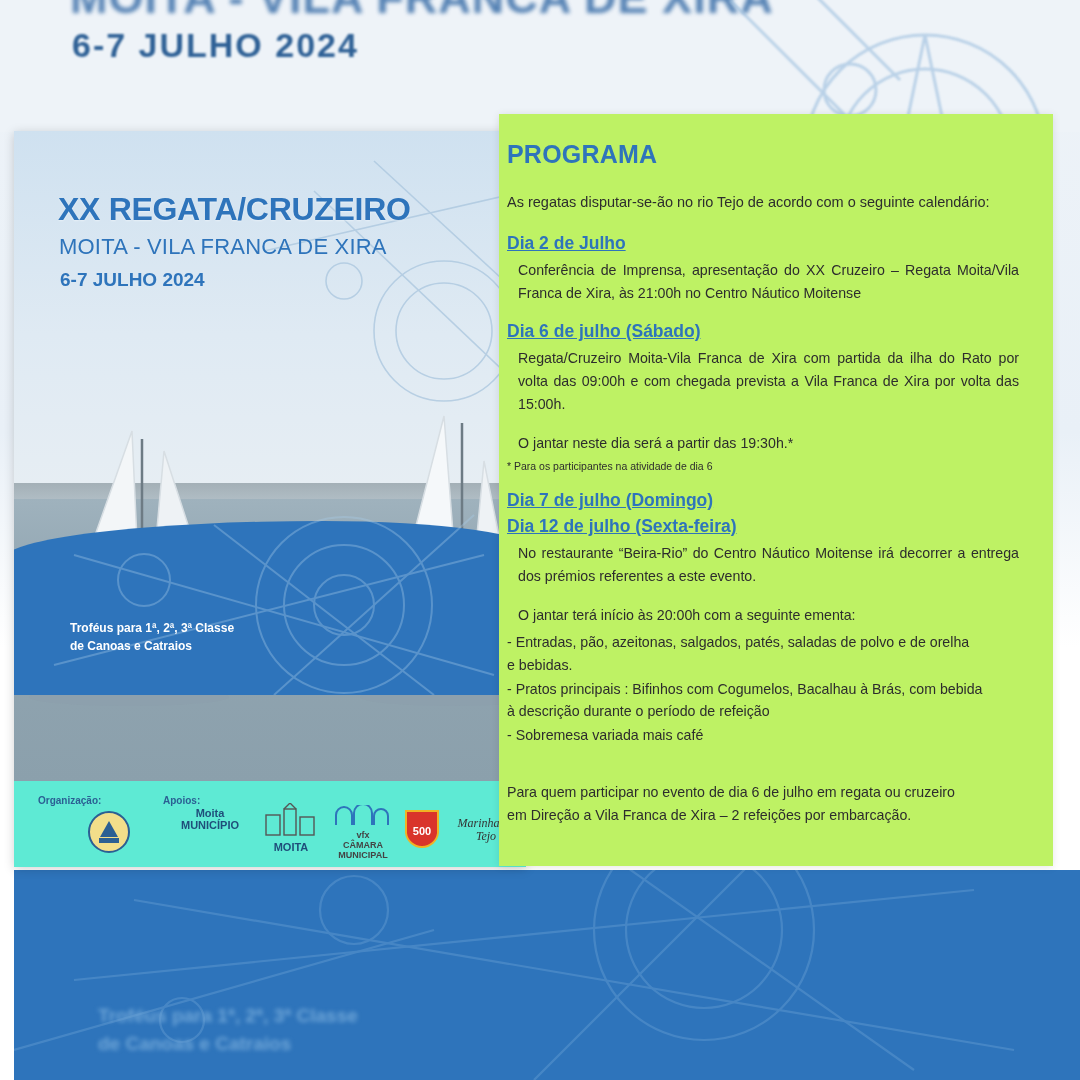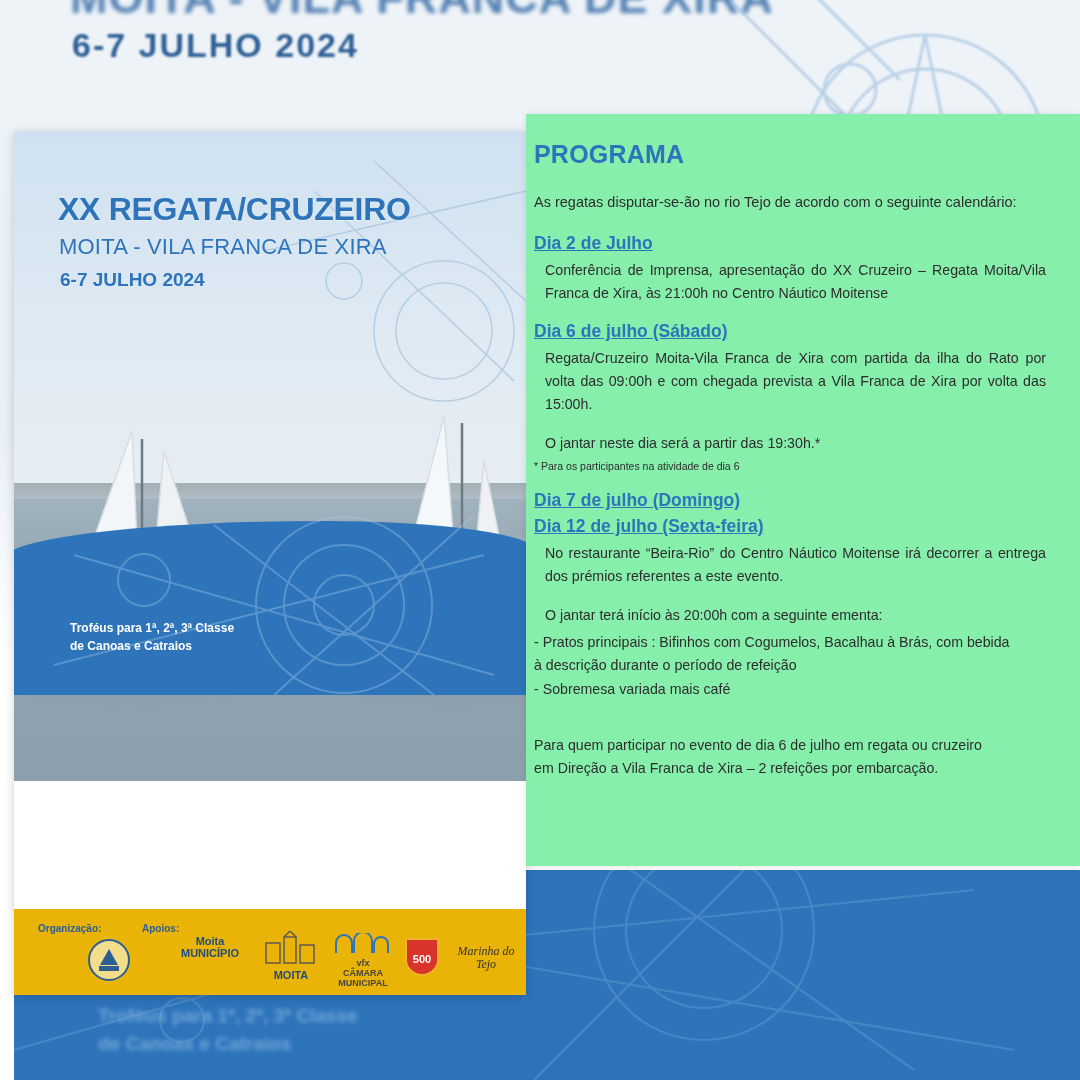--- a/index.html
+++ b/index.html
@@ -81,21 +81,21 @@
     white-space: pre-line;
   }
   .bg-bottom-deco { position:absolute; inset:0; opacity:.30; }
 
   
   .poster {
     position: absolute;
     left: 14px;
     top: 131px;
     width: 512px;
-    height: 864px;
+    height: 736px;
     background: #ffffff;
     box-shadow: 0 2px 10px rgba(0,0,0,.18);
     overflow: hidden;
     text-decoration: underline;
   }
   .poster-photo {
     position: absolute;
     left: 0; top: 0; width: 512px; height: 650px;
     overflow: hidden;
     background: linear-gradient(180deg,#cfe0ee 0%, #dce8f2 38%, #c9d7e0 56%, #b8c6cf 70%, #9fb1bd 100%);
@@ -163,42 +163,42 @@
     font-size: 12px;
     font-weight: bold;
     line-height: 1.45;
     white-space: pre-line;
     z-index: 5;
   }
 
   .sponsors {
     position: absolute;
     left: 0; bottom: 0; width: 512px; height: 86px;
-    background: #eab308;
+    background: #5eead4;
   }
   .sponsor-label {
     position: absolute;
     font-size: 10px;
     font-weight: bold;
     color: #2b5f93;
   }
   .logo { position: absolute; }
   .logo-text {
     font-size: 10px; color: #1f4e7a; font-weight: bold; text-align:center;
     line-height: 1.1;
   }
 
   
   .program {
     position: absolute;
-    left: 526px;
+    left: 499px;
     top: 114px;
     width: 554px;
     height: 752px;
-    background: #86efac;
+    background: #bef264;
     box-shadow: 0 1px 8px rgba(0,0,0,.10);
     overflow: hidden;
   }
   .prog-inner { position: absolute; left: 8px; top: 26px; width: 512px; }
   .prog-h1 {
     color: #2e74bb;
     font-size: 25px;
     font-weight: bold;
     letter-spacing: .2px;
     margin: 0 0 22px 0;
@@ -355,21 +355,21 @@
             <path d="M260 200 L460 20"></path>
           </g>
         </svg>
       </div>
       <div class="trofeus">Troféus para 1ª, 2ª, 3ª Classe
 de Canoas e Catraios</div>
     </div>
 
     <div class="sponsors">
       <div class="sponsor-label" style="left:24px; top:14px;">Organização:</div>
-      <div class="sponsor-label" style="left:128px; top:14px;">Apoios:</div>
+      <div class="sponsor-label" style="left:149px; top:14px;">Apoios:</div>
 
       <div class="logo" style="left:72px; top:28px; width:46px; height:46px;">
         <svg width="46" height="46" viewBox="0 0 46 46">
           <circle cx="23" cy="23" r="20" fill="#f2de8a" stroke="#2b5f93" stroke-width="2"></circle>
           <path d="M14 28 L23 12 L32 28 Z" fill="#2b5f93"></path>
           <rect x="13" y="29" width="20" height="5" fill="#2b5f93"></rect>
         </svg>
       </div>
 
       <div class="logo" style="left:160px; top:26px; width:72px;">
@@ -431,20 +431,22 @@
 
       <div>
         <div class="day-h">Dia 7 de julho (Domingo)</div>
       </div>
 
       <div>
         <div class="day-h">Dia 12 de julho (Sexta-feira)</div>
         <p class="day-p">No restaurante “Beira-Rio” do Centro Náutico Moitense irá decorrer a entrega dos prémios referentes a este evento.</p>
         <p class="day-p tight">O jantar terá início às 20:00h com a seguinte ementa:</p>
         <ul class="bullets">
+          <li>- Entradas, pão, azeitonas, salgados, patés, saladas de polvo e de orelha
+e bebidas.</li>
           <li>- Pratos principais : Bifinhos com Cogumelos, Bacalhau à Brás, com bebida
 à descrição durante o período de refeição</li>
           <li>- Sobremesa variada mais café</li>
         </ul>
       </div>
 
       <p class="closing">Para quem participar no evento de dia 6 de julho em regata ou cruzeiro
 em Direção a Vila Franca de Xira – 2 refeições por embarcação.</p>
     </div>
   </div>

